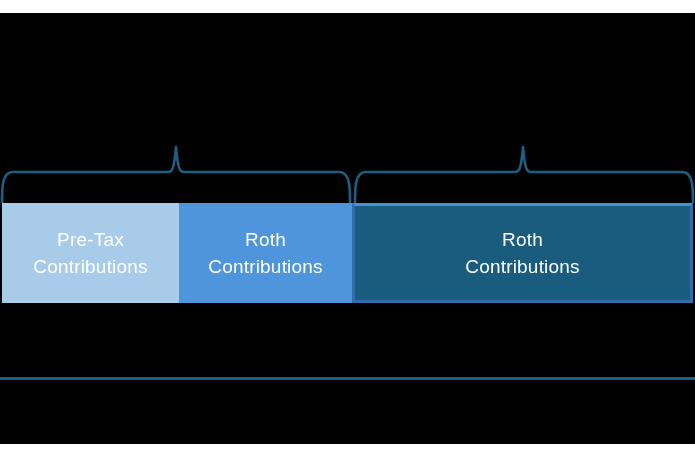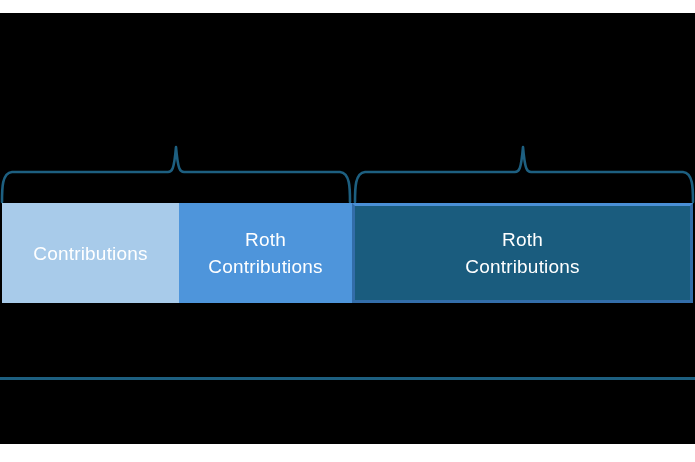--- a/index.html
+++ b/index.html
@@ -98,20 +98,21 @@
                C 166 32, 168 30, 170 7
                C 172 30, 174 32, 178 32
                L 330 32
                C 340 33, 340 48, 340 62"></path>
     </svg>
   </div>
 
   <div class="bar">
 
     <div class="segment segment-pretax">
+      <span>Pre-Tax</span>
       <span>Contributions</span>
     </div>
 
     <div class="segment segment-roth-inplan">
       <span>Roth</span>
       <span>Contributions</span>
     </div>
 
     <div class="segment segment-roth-outside">
       <span>Roth</span>

